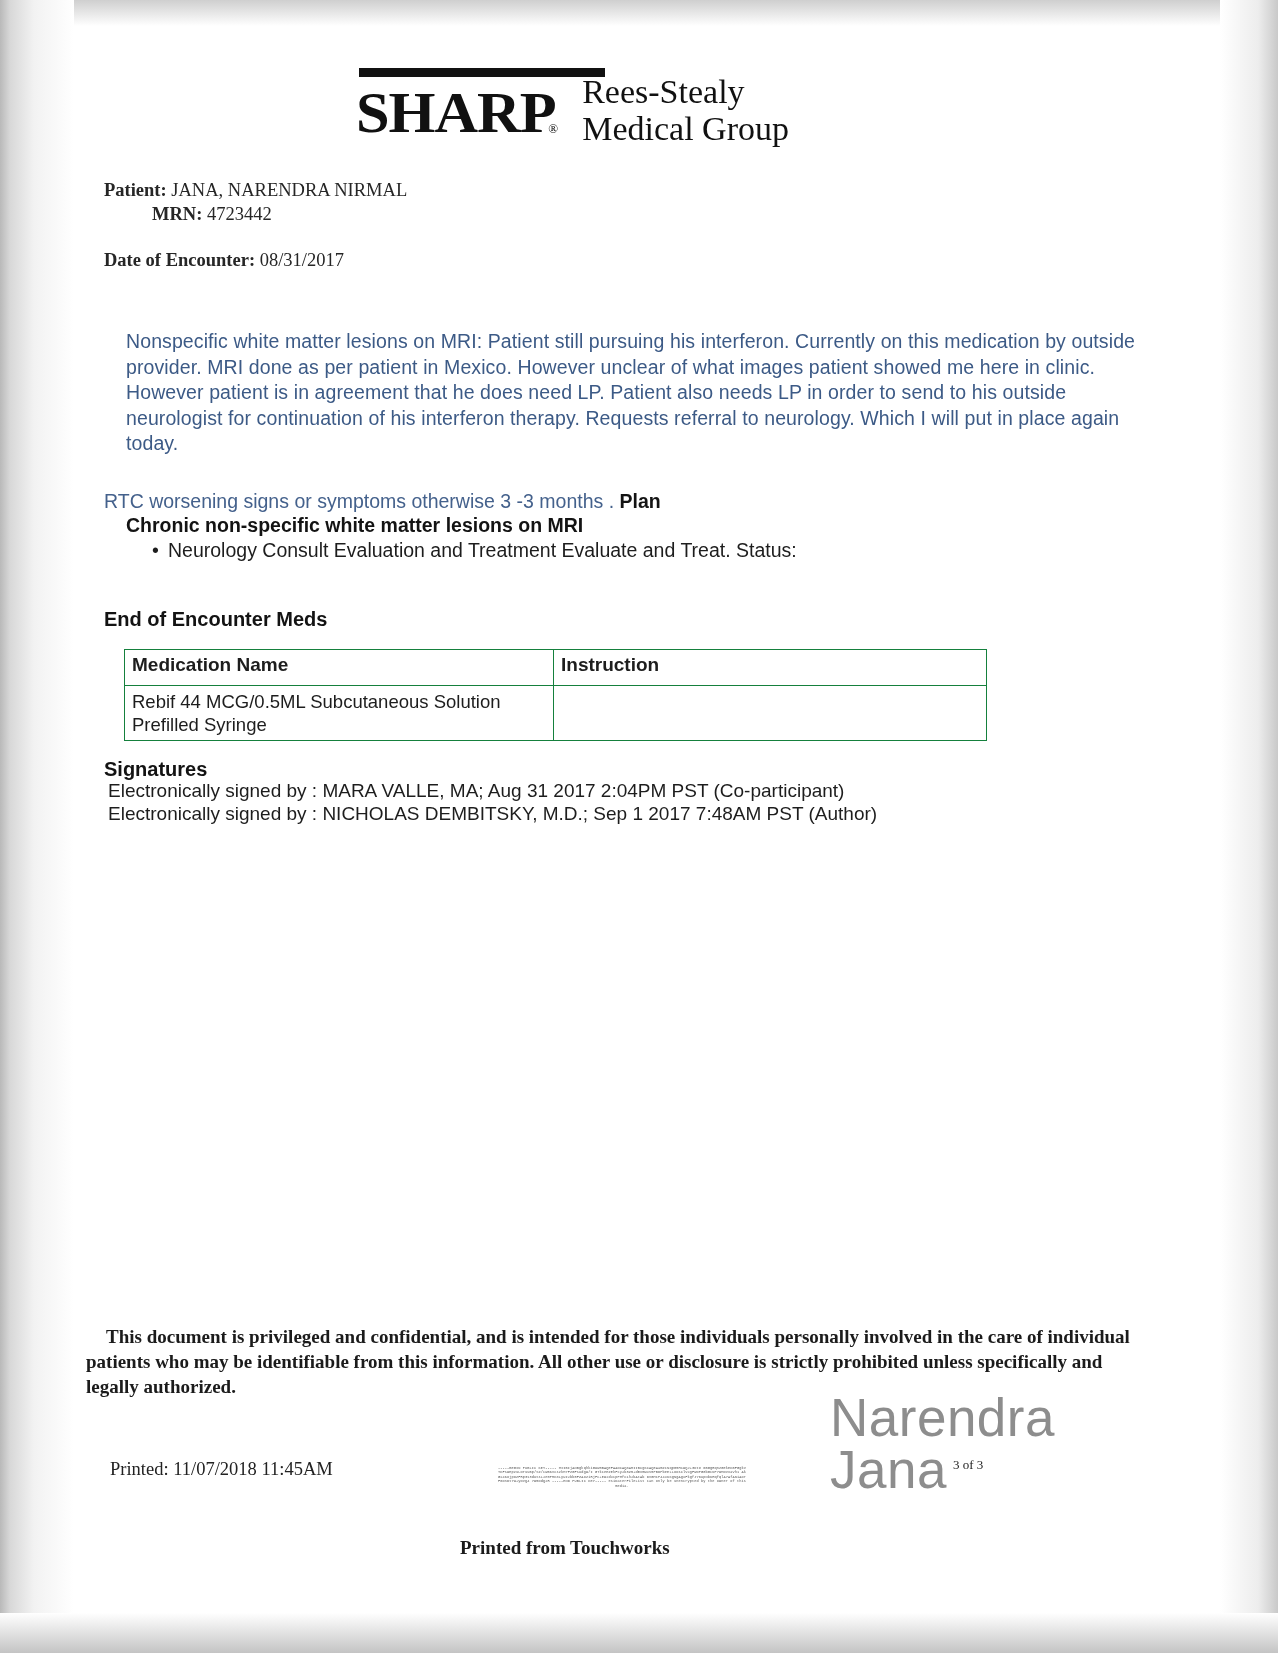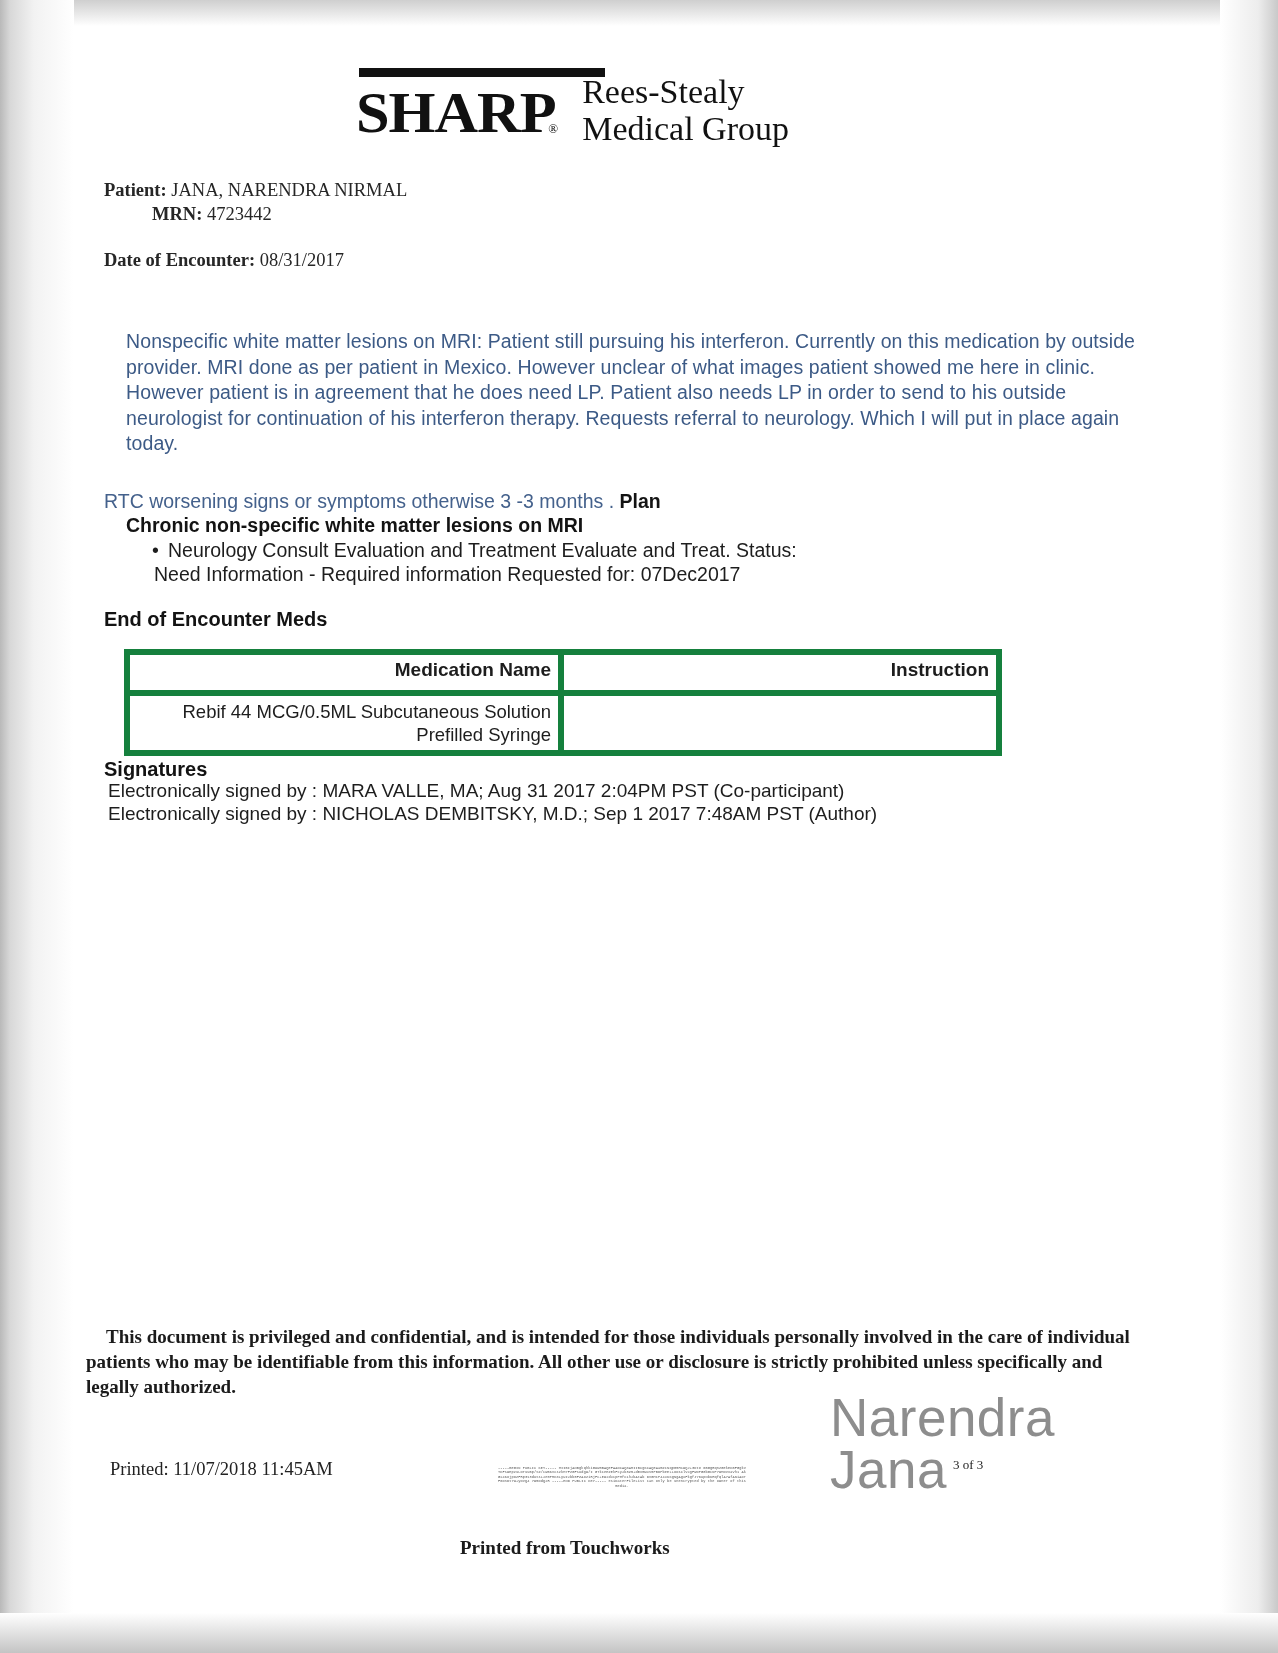--- a/index.html
+++ b/index.html
@@ -174,23 +174,23 @@
     position: absolute;
     left: 124px;
     top: 649px;
     width: 834px;
     border-collapse: collapse;
     table-layout: fixed;
     font-size: 18.5px;
     color: #1d1d1d;
   }
   .meds-table td, .meds-table th {
-    border: 6px solid #15803d;
+    border: 1px solid #15803d;
     padding: 4px 7px;
-    text-align: right;
+    text-align: left;
     vertical-align: top;
     font-weight: normal;
   }
   .meds-table th {
     font-weight: bold;
     font-size: 19px;
     height: 27px;
   }
   .meds-table .c1 { width: 414px; }
   .meds-table .c2 { width: 418px; }
@@ -316,21 +316,20 @@
 
   <div class="narrative">Nonspecific white matter lesions on MRI: Patient still pursuing his interferon. Currently on this medication by outside provider. MRI done as per patient in Mexico. However unclear of what images patient showed me here in clinic. However patient is in agreement that he does need LP. Patient also needs LP in order to send to his outside neurologist for continuation of his interferon therapy. Requests referral to neurology. Which I will put in place again today.</div>
 
   <div class="rtc-line">
     <span>RTC worsening signs or symptoms otherwise 3 -3 months .</span>
     <span class="plan">Plan</span>
   </div>
   <div class="plan-heading">Chronic non-specific white matter lesions on MRI</div>
   <div class="plan-bullet">
     <span class="dot">•</span><span>Neurology Consult Evaluation and Treatment  Evaluate and Treat.  Status:</span>
-    <span class="sub">Need Information - Required information  Requested for: 07Dec2017</span>
   </div>
 
   <div class="meds-heading">End of Encounter Meds</div>
   <table class="meds-table">
     <thead>
       <tr>
         <th class="c1">Medication Name</th>
         <th class="c2">Instruction</th>
       </tr>
     </thead>

